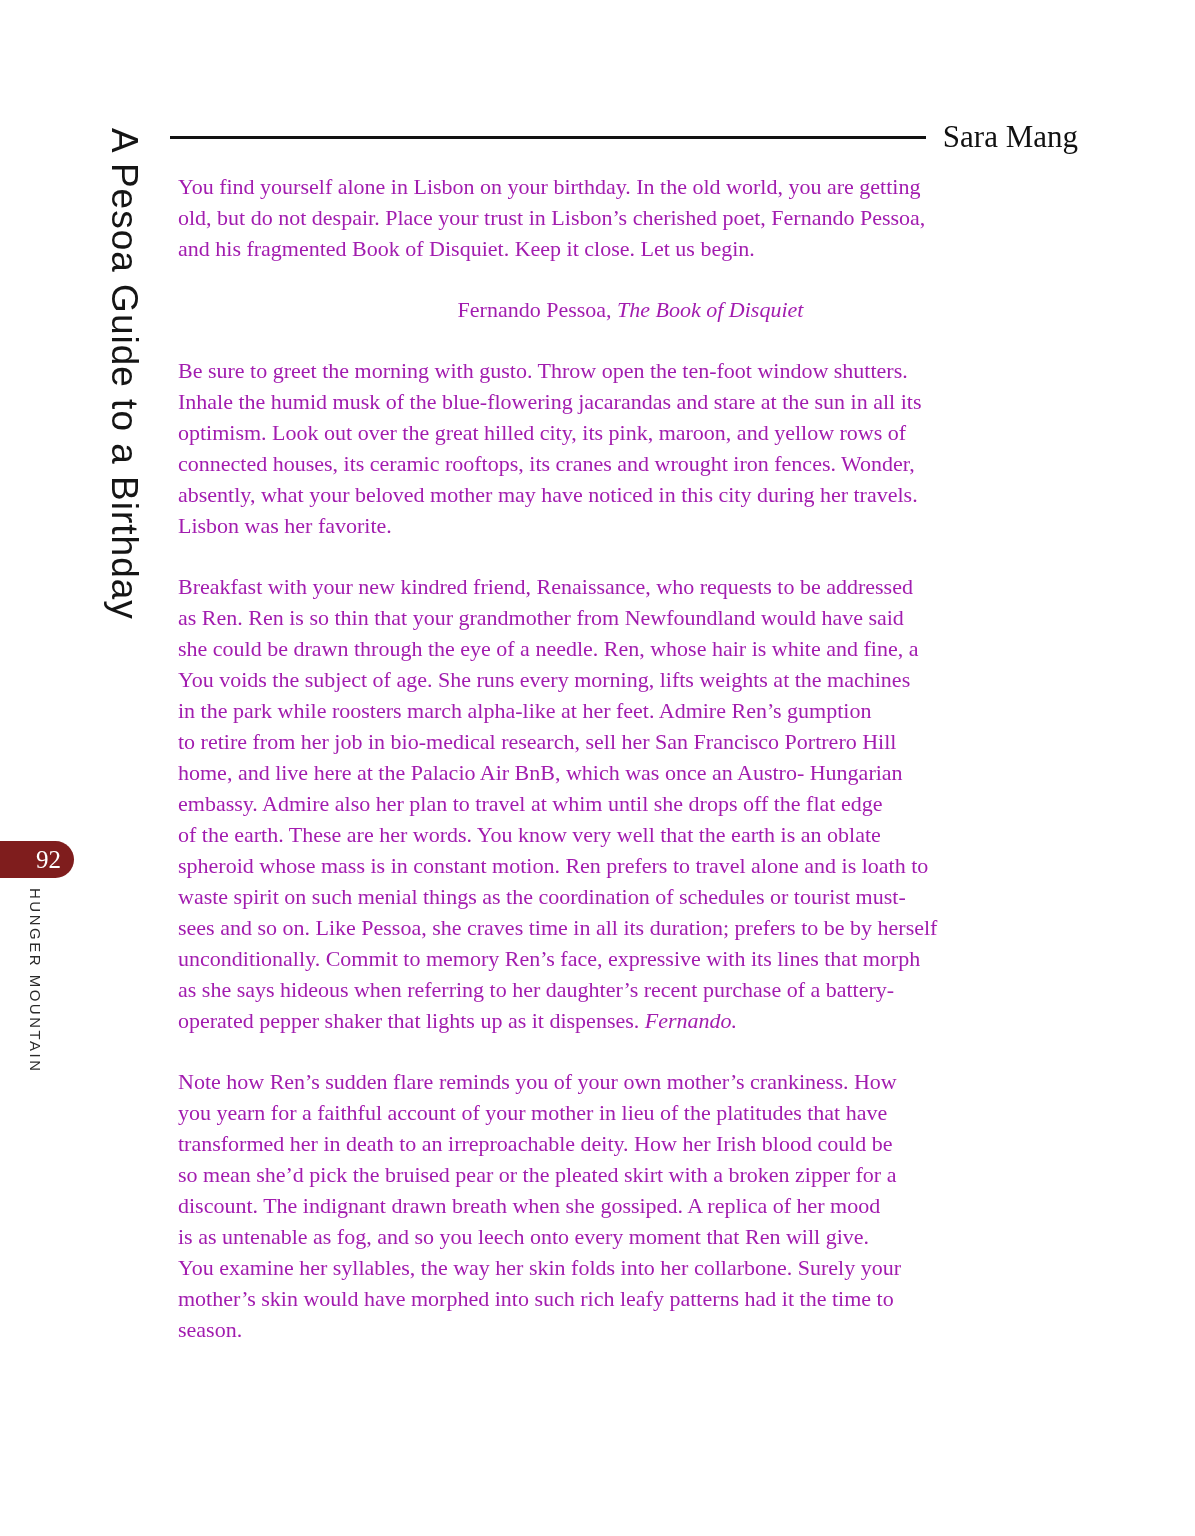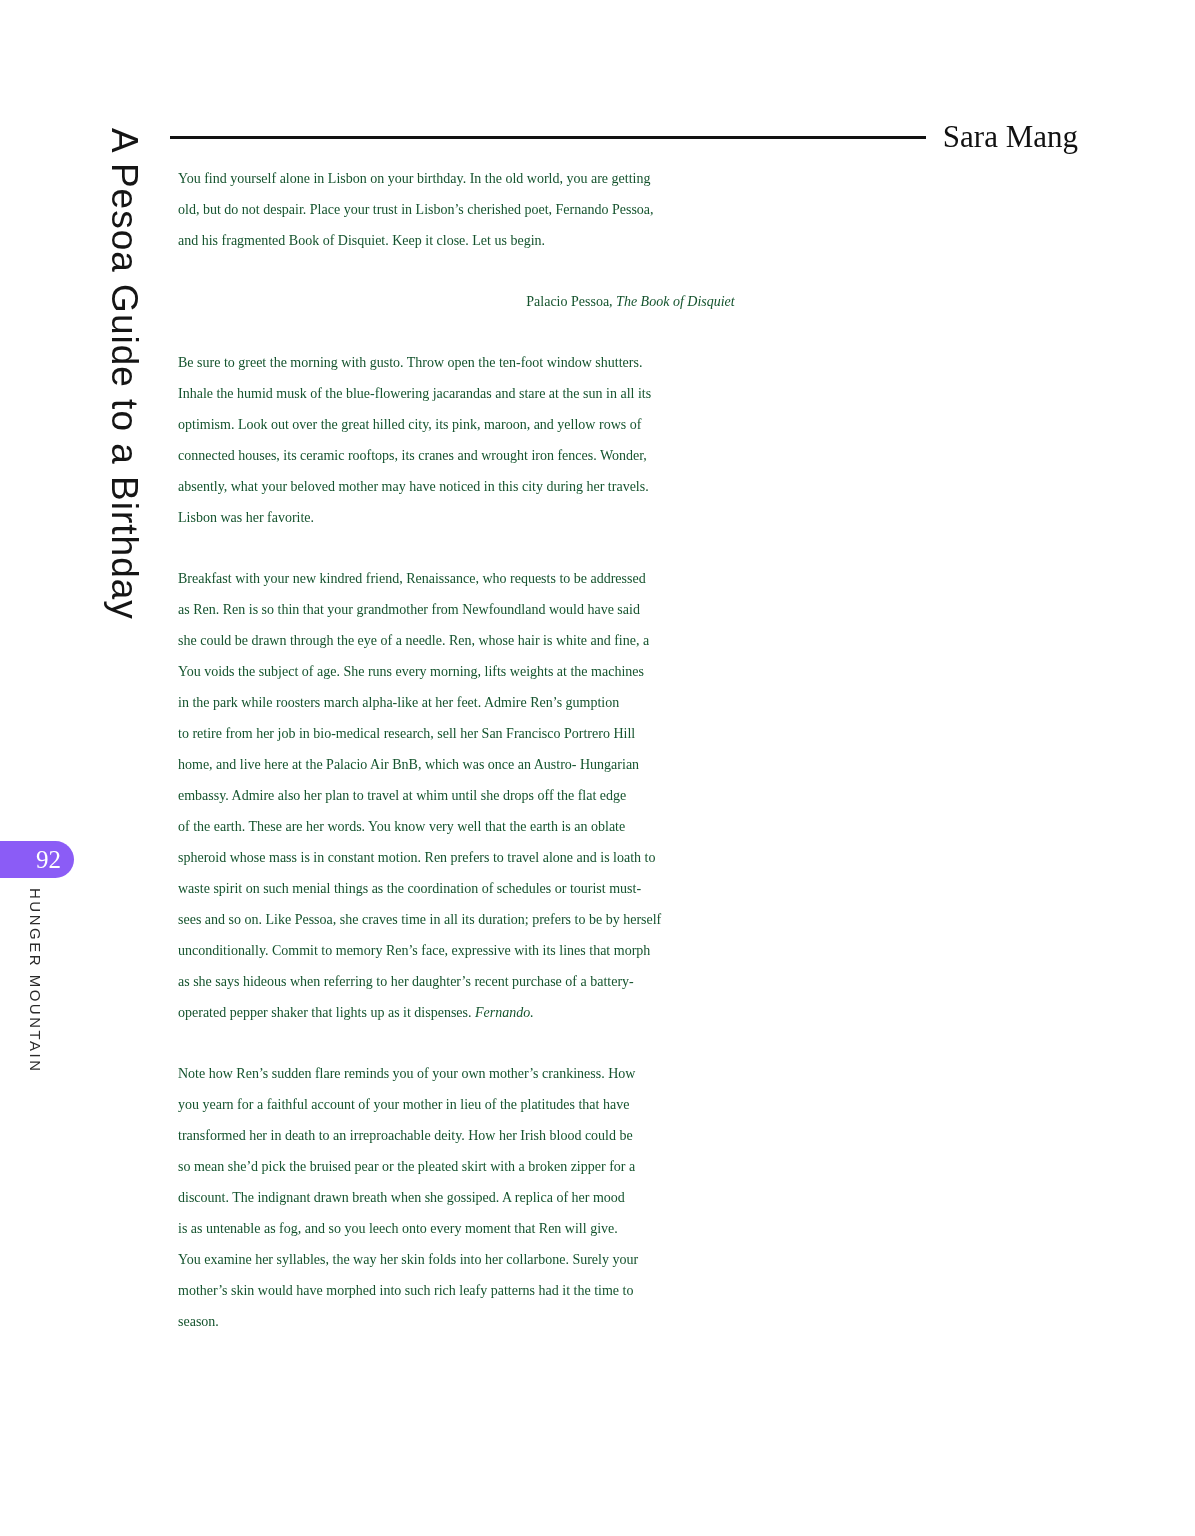--- a/index.html
+++ b/index.html
@@ -23,21 +23,21 @@
     font-weight:300;
     font-size:37px;
     letter-spacing:1px;
     color:#151515;
     white-space:nowrap;
   }
   .page-badge{
     position:absolute;
     left:0;top:841px;
     width:74px;height:37px;
-    background:#8b5cf6;
+    background:#7f1d1d;
     border-radius:0 19px 19px 0;
     display:flex;align-items:center;justify-content:flex-end;
     padding-right:13px;
     box-sizing:border-box;
   }
   .page-badge span{
     color:#ffffff;
     font-size:25px;
     font-family:"Liberation Serif", serif;
     line-height:1;
@@ -70,26 +70,26 @@
     line-height:1.1;
   }
 
   
   .text-column{
     position:absolute;
     left:178px;top:163px;
     width:905px;
   }
   .text-column p{
-    margin:0 0 30px 0;
-    font-size:14px;
+    margin:8px 0 30px 0;
+    font-size:22px;
     line-height:31px;
     white-space:pre-line;
     text-align:left;
-    color:#14532d;
+    color:#a21caf;
   }
   .text-column p.quote,
   .text-column p.attribution{
     text-align:center;
     white-space:normal;
   }
   .italic{font-style:italic;}
 </style>
 </head>
 <body>
@@ -109,21 +109,21 @@
     <div class="author">Sara Mang</div>
   </header>
 
   <main class="text-column">
 
     <p class="para">You find yourself alone in Lisbon on your birthday. In the old world, you are getting
 old, but do not despair. Place your trust in Lisbon’s cherished poet, Fernando Pessoa,
 and his fragmented Book of Disquiet. Keep it close. Let us begin.</p>
 
 
-    <p class="attribution"><span>Palacio Pessoa, </span><span class="italic">The Book of Disquiet</span></p>
+    <p class="attribution"><span>Fernando Pessoa, </span><span class="italic">The Book of Disquiet</span></p>
 
     <p class="para">Be sure to greet the morning with gusto. Throw open the ten-foot window shutters.
 Inhale the humid musk of the blue-flowering jacarandas and stare at the sun in all its
 optimism. Look out over the great hilled city, its pink, maroon, and yellow rows of
 connected houses, its ceramic rooftops, its cranes and wrought iron fences. Wonder,
 absently, what your beloved mother may have noticed in this city during her travels.
 Lisbon was her favorite.</p>
 
     <p class="para"><span>Breakfast with your new kindred friend, Renaissance, who requests to be addressed
 as Ren. Ren is so thin that your grandmother from Newfoundland would have said

